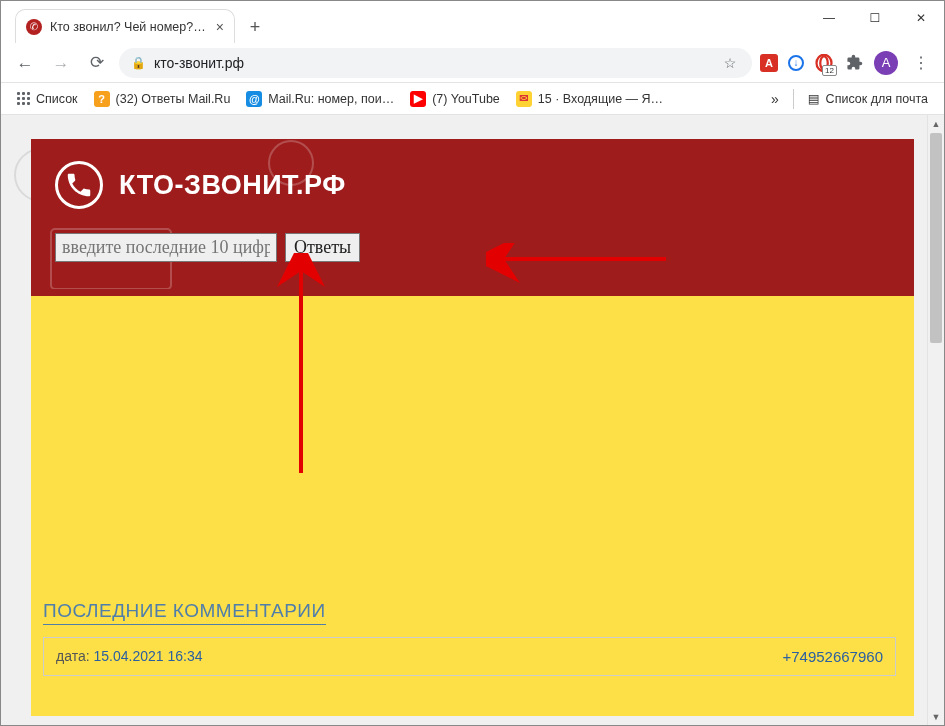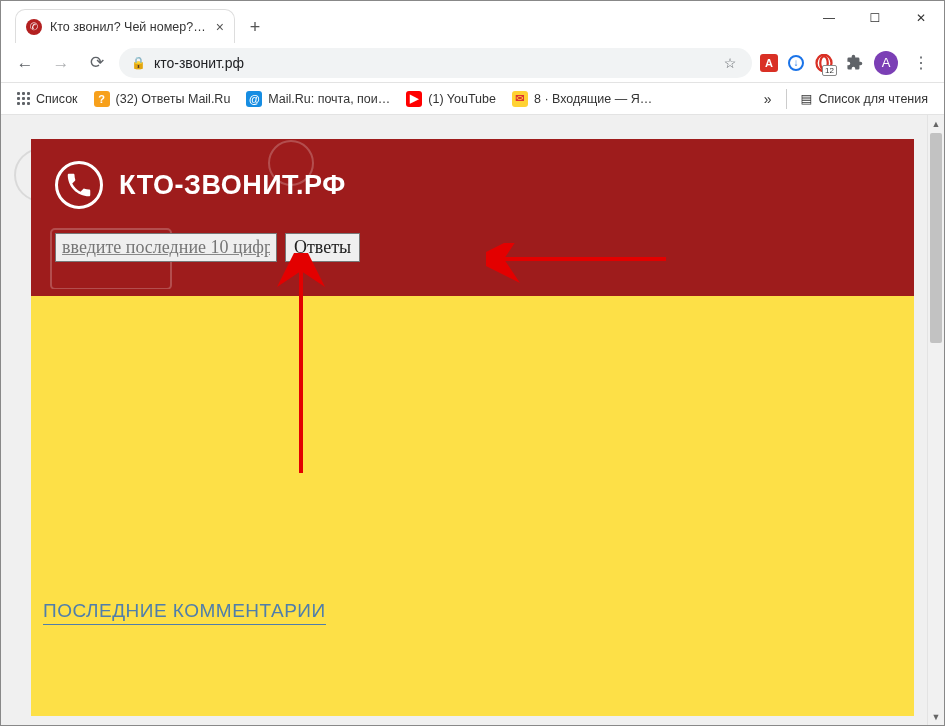--- a/index.html
+++ b/index.html
@@ -53,21 +53,21 @@
   .page-content { position: relative; margin: 24px 30px 0 30px; }
 
   .site-header { background: #9e1c1c; padding: 22px 24px 34px 24px; color: #fff; position: relative; overflow: hidden; }
   .site-header .outline-icons { position: absolute; inset: 0; opacity: 0.22; pointer-events: none; }
   .site-brand { display: flex; align-items: center; gap: 16px; position: relative; }
   .site-logo { width: 48px; height: 48px; border: 3px solid #fff; border-radius: 50%; display: flex; align-items: center; justify-content: center; font-size: 24px; }
   .site-title { font-size: 27px; font-weight: 800; letter-spacing: 0.5px; font-family: Arial, sans-serif; }
 
   .search-row { display: flex; align-items: center; gap: 8px; margin-top: 24px; position: relative; font-size: 18px; }
   .search-label { color: #fff; }
-  .phone-input { width: 222px; height: 29px; font-size: 18px; padding: 2px 6px; border: 1px solid #777; background: #efefef; color: #888; font-family: 'Times New Roman', serif; text-decoration: underline; }
+  .phone-input { width: 222px; height: 29px; font-size: 18px; padding: 2px 6px; border: 1px solid #777; background: #efefef; color: #888; font-family: 'Times New Roman', serif; }
   .search-button { height: 29px; font-size: 18px; font-family: 'Times New Roman', serif; padding: 1px 8px; border: 1px solid #777; background: #efefef; color: #222; cursor: pointer; }
 
   .main-white { background: #fde047; margin-top: 0; padding: 16px 18px 0 12px; min-height: 420px; }
 
   .section-heading { color: #4f7eab; font-size: 19px; font-weight: 400; letter-spacing: 0.5px; border-bottom: 1px solid #4f7eab; display: inline-block; padding-bottom: 2px; margin-top: 288px; }
 
   .comment-box { border: 1px solid #ccc; margin-top: 12px; padding: 10px 12px; display: flex; justify-content: space-between; font-size: 14px; }
   .comment-date-label { color: #555; }
   .comment-date { color: #2a5fa0; }
   .comment-phone { color: #2a5fa0; font-size: 15px; }
@@ -147,37 +147,37 @@
         </span>
       <span>Список</span>
     </div>
     <div id="bm-container" style="display:flex;gap:4px;">
         <div class="bm-item">
           <span class="bm-favicon" style="background: rgb(247, 160, 27);">?</span>
           <span>(32) Ответы Mail.Ru</span>
         </div>
         <div class="bm-item">
           <span class="bm-favicon" style="background: rgb(22, 141, 226);">@</span>
-          <span>Mail.Ru: почта, пои…</span>
+          <span>Mail.Ru: номер, пои…</span>
         </div>
         <div class="bm-item">
           <span class="bm-favicon" style="background: rgb(255, 0, 0);">▶</span>
-          <span>(1) YouTube</span>
+          <span>(7) YouTube</span>
         </div>
         <div class="bm-item">
           <span class="bm-favicon" style="background: rgb(255, 210, 51); color: rgb(221, 51, 51);">✉</span>
-          <span>8 · Входящие — Я…</span>
+          <span>15 · Входящие — Я…</span>
         </div>
       </div>
     <div class="bm-spacer"></div>
     <span class="bm-overflow">»</span>
     <div class="bm-divider"></div>
     <div class="bm-reading">
       <span>▤</span>
-      <span>Список для чтения</span>
+      <span>Список для почта</span>
     </div>
   </div>
 
   <div class="page-area">
     <svg class="page-bg">
       <g stroke="#999" stroke-width="2" fill="none">
         <circle cx="40" cy="60" r="26"></circle>
           <rect x="-10" y="200" width="60" height="40" rx="6"></rect>
         <circle cx="40" cy="400" r="26"></circle>
           <rect x="15" y="520" width="50" height="50" rx="10"></rect>
@@ -210,20 +210,26 @@
           <div class="site-title">КТО-ЗВОНИТ.РФ</div>
         </div>
         <div class="search-row">
           <input class="phone-input" type="text" placeholder="введите последние 10 цифр" style="">
           <button class="search-button">Ответы</button>
         </div>
       </div>
 
       <div class="main-white">
         <div class="section-heading">ПОСЛЕДНИЕ КОММЕНТАРИИ</div>
+        <div class="comment-box">
+          <span>
+            <span class="comment-date-label">дата: </span><span class="comment-date">15.04.2021 16:34</span>
+          </span>
+          <span class="comment-phone">+74952667960</span>
+        </div>
       </div>
     </div>
 
     <svg class="arrow" style="left:250px; top:138px;" width="80" height="230">
       <defs>
           <marker id="ah1" markerWidth="14" markerHeight="14" refX="6" refY="6" orient="auto">
             <path d="M0,0 L12,6 L0,12 L4,6 z" fill="#e30000"></path>
           </marker>
         </defs>
       <line x1="50" y1="220" x2="50" y2="10" stroke="#e30000" stroke-width="4" marker-end="url(#ah1)"></line>

